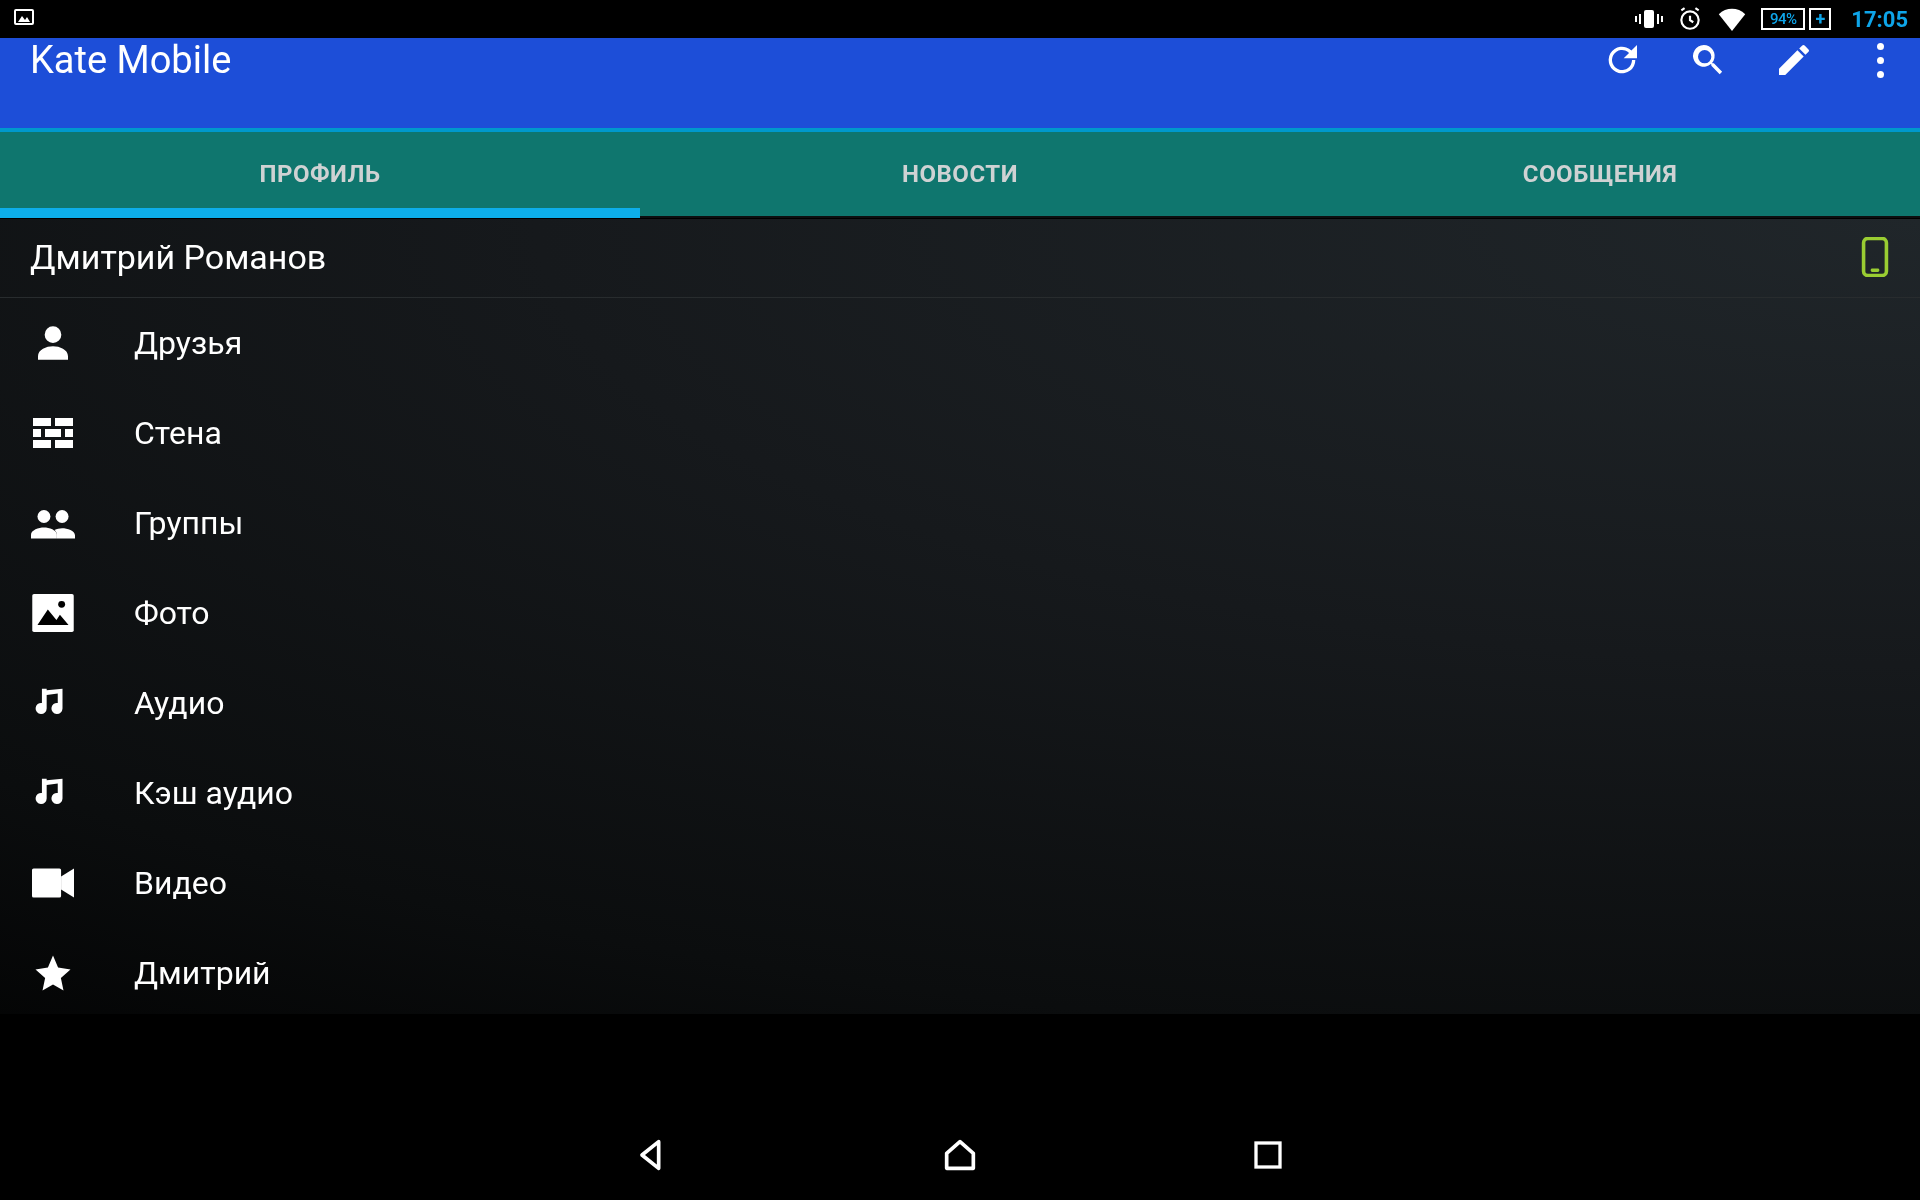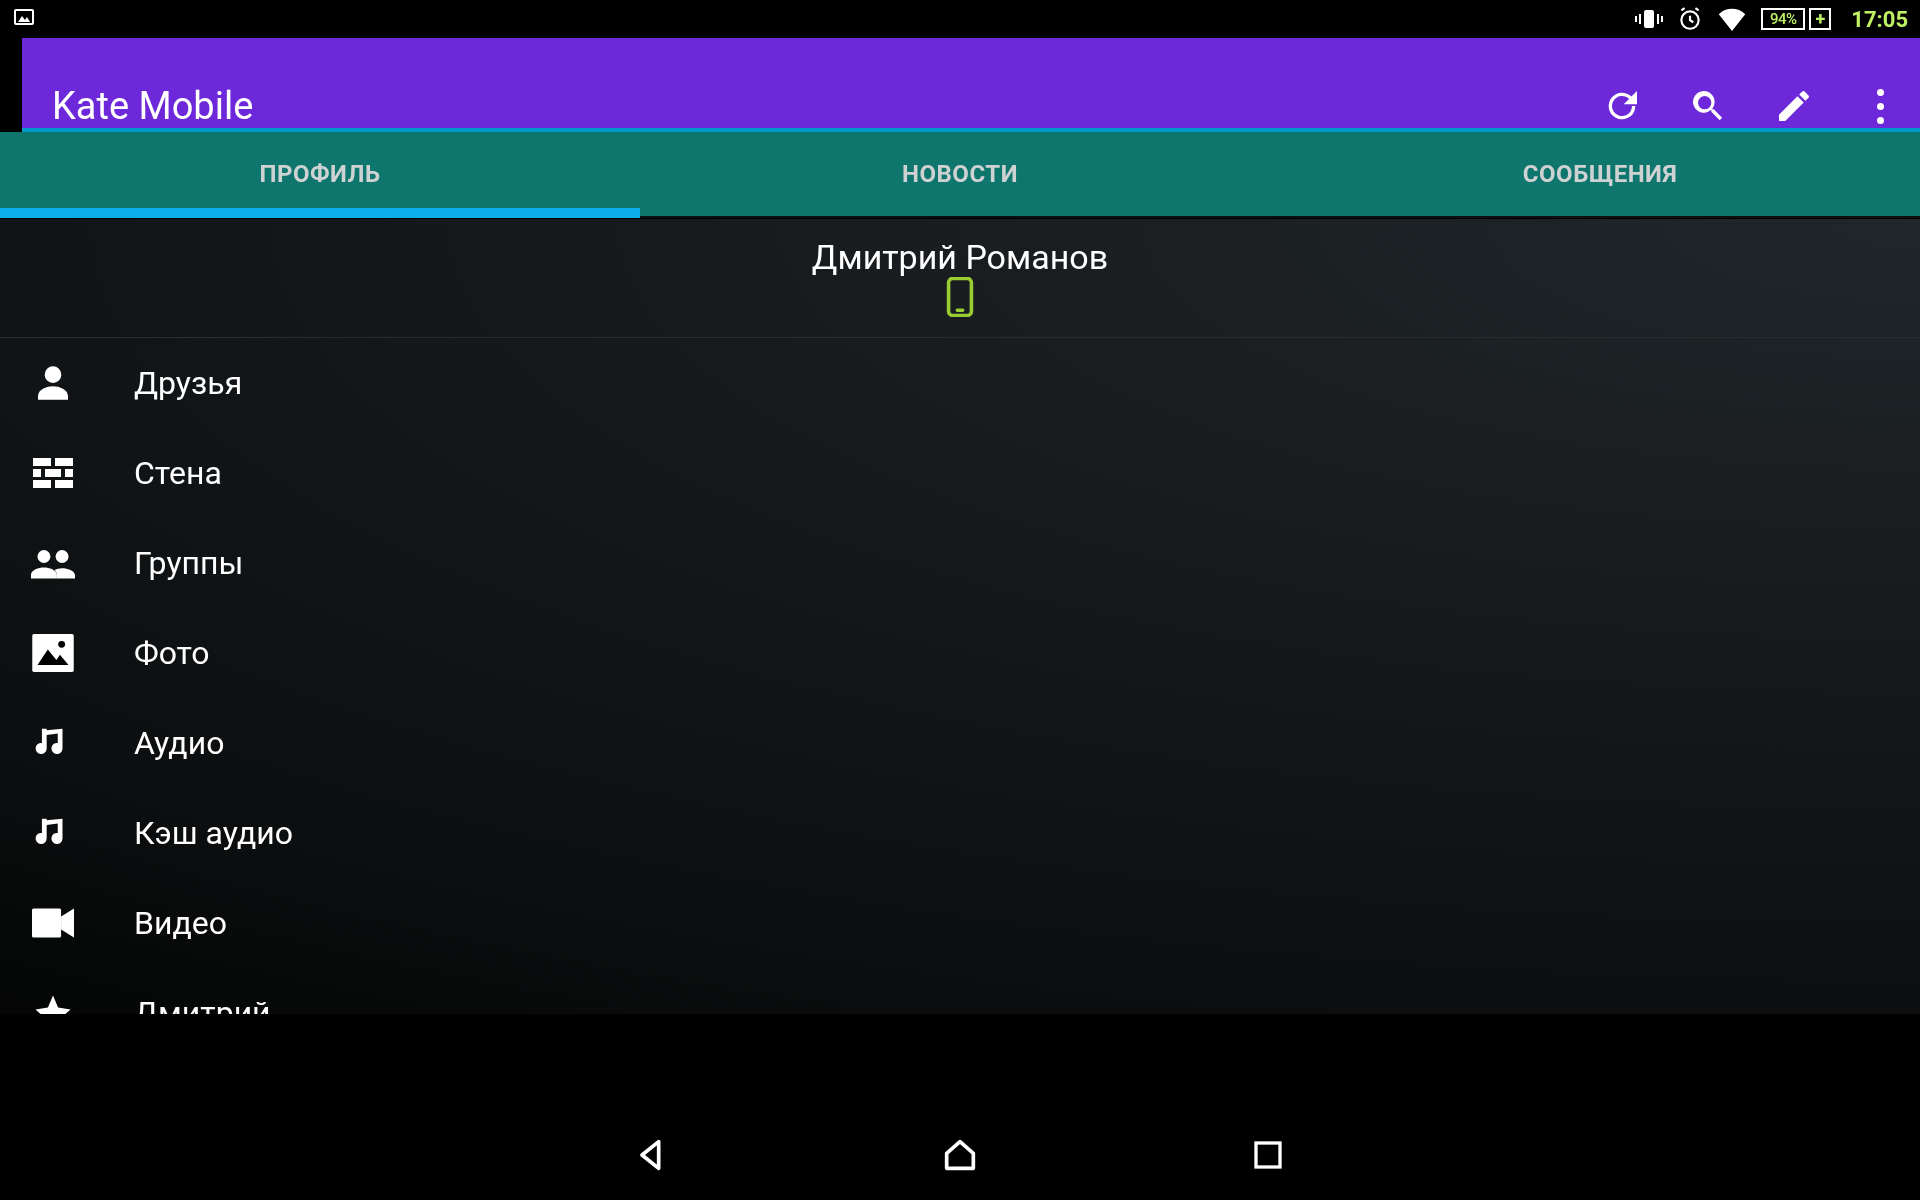--- a/index.html
+++ b/index.html
@@ -14,21 +14,21 @@
   }
 
   
   .status-bar {
     height: 38px;
     background: #000;
     display: flex;
     align-items: center;
     padding: 0 12px;
     font-size: 22px;
-    color: #bef264;
+    color: #0ea5e9;
   }
   .status-left { display: flex; align-items: center; gap: 10px; }
   .status-spacer { flex: 1; }
   .status-right { display: flex; align-items: center; gap: 14px; }
   .status-right svg { display: block; }
 
   .battery-group { display: flex; align-items: center; gap: 2px; }
   .battery-box {
     border: 2px solid #fff;
     height: 22px;
@@ -52,26 +52,25 @@
     font-size: 18px;
     line-height: 1;
     font-weight: 700;
     margin-left: 2px;
   }
   .clock { font-size: 22px; font-weight: 700; margin-left: 6px; }
 
   
   .app-bar {
     height: 94px;
-    background: #6d28d9;
-    display: flex;
-    align-items: flex-end;
+    background: #1d4ed8;
+    display: flex;
+    align-items: flex-start;
     padding: 0 18px 0 30px;
     border-bottom: 4px solid #0099cc;
-    margin-left: 22px;
   }
   .app-title {
     font-size: 38px;
     font-weight: 400;
     color: #fff;
   }
   .app-spacer { flex: 1; }
   .app-actions { display: flex; align-items: center; gap: 42px; }
   .app-actions .act { width: 44px; height: 44px; display:flex; align-items:center; justify-content:center; cursor:pointer; }
   .app-actions svg { fill: #fff; }
@@ -110,21 +109,20 @@
     height: 796px;  
     background: radial-gradient(ellipse 180% 140% at 100% 0%, #20262a 0%, #16191c 40%, #0b0d0e 75%, #000 100%);
     overflow: hidden;
     border-top: 1px solid #000;
   }
   .profile-name-row {
     display: flex;
     align-items: center;
     padding: 18px 30px 20px 30px;
     border-bottom: 1px solid #282c2e;
-    flex-direction: column;
   }
   .profile-name {
     font-size: 34px;
     font-weight: 400;
     color: #fff;
   }
   .profile-name-row .grow { flex:1; }
   .online-icon svg { display:block; }
 
   .menu-list { }

